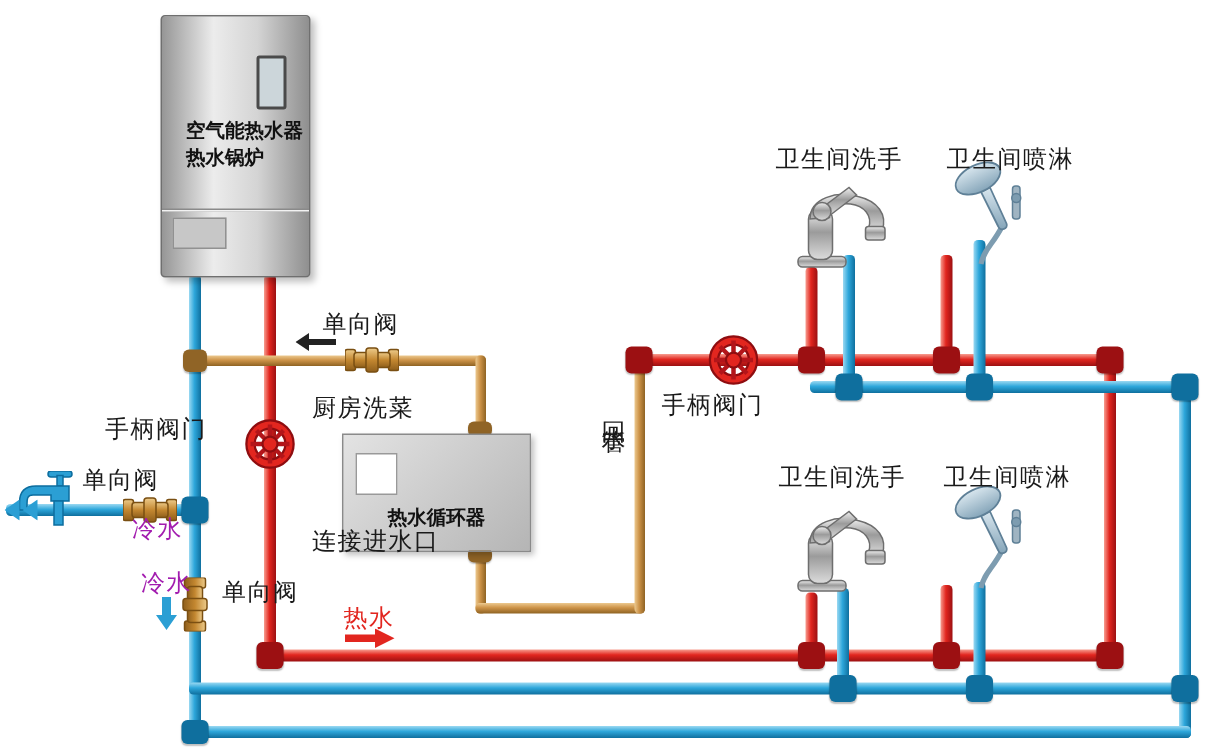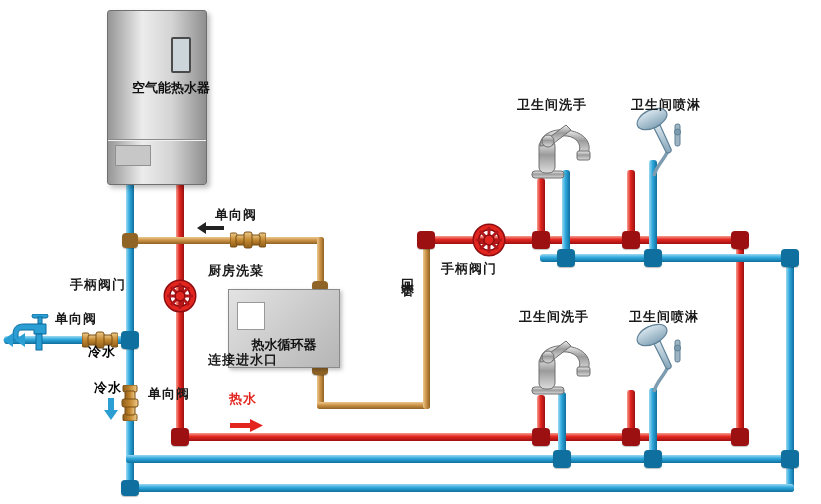--- a/index.html
+++ b/index.html
@@ -10,31 +10,31 @@
   .ph.cold{height:8px;background:linear-gradient(180deg,#9bd9f2 0%,#2ea7db 45%,#0f6f9e 100%)}
   .pv.cold{width:8px;background:linear-gradient(90deg,#9bd9f2 0%,#2ea7db 45%,#0f6f9e 100%)}
   .ph.hot{height:8px;background:linear-gradient(180deg,#f79d90 0%,#e2261f 45%,#9c1012 100%)}
   .pv.hot{width:8px;background:linear-gradient(90deg,#f79d90 0%,#e2261f 45%,#9c1012 100%)}
   .ph.ret{height:7px;background:linear-gradient(180deg,#ecc98f 0%,#cd9348 45%,#8f6323 100%)}
   .pv.ret{width:7px;background:linear-gradient(90deg,#ecc98f 0%,#cd9348 45%,#8f6323 100%)}
   .joint{position:absolute;border-radius:4px;box-shadow:0 1px 1px rgba(0,0,0,.25)}
   .joint.cold{background:#0f6f9e}
   .joint.hot{background:#9c1012}
   .joint.ret{background:#906426}
-  .lbl{position:absolute;font-size:13px;font-weight:bold;color:#1a1a1a;white-space:nowrap;letter-spacing:1px}
-  .lbl.cold{color:#000000}
+  .lbl{position:absolute;font-size:16px;font-weight:normal;color:#1a1a1a;white-space:nowrap;letter-spacing:1px}
+  .lbl.cold{color:#a21caf}
   .lbl.hot{color:#e2261f}
   .lbl.vert{writing-mode:vertical-rl;text-orientation:upright;letter-spacing:3px}
   .boiler{position:absolute;left:107px;top:10px;width:100px;height:175px;border:1px solid #6f6f6f;border-radius:3px;
     background:linear-gradient(90deg,#969696 0%,#ececec 35%,#d4d4d4 65%,#8f8f8f 100%);box-shadow:3px 3px 5px rgba(0,0,0,.25)}
   .boiler-display{position:absolute;left:63px;top:26px;width:20px;height:36px;background:#ccd6da;border:2px solid#4a4a4a;border-radius:2px}
-  .boiler-title{position:absolute;top:68px;left:4px;width:100%;text-align:right;font-weight:bold;font-size:13px;line-height:18px;color:#111}
+  .boiler-title{position:absolute;top:68px;left:16px;width:100%;text-align:left;font-weight:bold;font-size:13px;line-height:18px;color:#111}
   .boiler-groove{position:absolute;left:0;top:128px;width:100%;height:2px;background:#8a8a8a;border-bottom:1px solid #f2f2f2}
   .boiler-plate{position:absolute;left:7px;top:134px;width:36px;height:21px;background:#c7c7c7;border:1px solid #919191}
-  .circulator{position:absolute;left:228px;top:289px;width:112px;height:79px;border:1px solid #8a8a8a;
+  .circulator{position:absolute;left:228px;top:289px;width:126px;height:79px;border:1px solid #8a8a8a;
     background:linear-gradient(135deg,#e3e3e3 0%,#b5b5b5 100%);box-shadow:2px 2px 4px rgba(0,0,0,.25)}
   .circ-window{position:absolute;left:8px;top:12px;width:28px;height:28px;background:#fff;border:1px solid #999}
   .circ-title{position:absolute;left:0;top:46px;width:100%;text-align:center;font-weight:bold;font-size:13px;color:#111}
 </style>
 </head>
 <body>
 
 <div class="canvas">
 
   <svg width="0" height="0" style="position:absolute">
@@ -137,20 +137,21 @@
   <div class="joint hot" style="left:532px;top:428px;width:18px;height:18px"></div>
   <div class="joint hot" style="left:622px;top:428px;width:18px;height:18px"></div>
   <div class="joint hot" style="left:731px;top:428px;width:18px;height:18px"></div>
   <div class="joint ret" style="left:312px;top:281px;width:16px;height:10px"></div>
   <div class="joint ret" style="left:312px;top:365px;width:16px;height:10px"></div>
 
   <div class="boiler">
     <div class="boiler-display"></div>
     <div class="boiler-title">
       <div>空气能热水器</div>
+      <div>热水锅炉</div>
     </div>
     <div class="boiler-groove"></div>
     <div class="boiler-plate"></div>
   </div>
 
   <div class="circulator">
     <div class="circ-window"></div>
     <div class="circ-title">热水循环器</div>
   </div>
 
@@ -203,19 +204,19 @@
   <div class="lbl" style="left:55px;top:310px">单向阀</div>
   <div class="lbl" style="left:70px;top:276px">手柄阀门</div>
   <div class="lbl cold" style="left:88px;top:343px">冷水</div>
   <div class="lbl cold" style="left:94px;top:379px">冷水</div>
   <div class="lbl" style="left:148px;top:385px">单向阀</div>
   <div class="lbl" style="left:215px;top:206px">单向阀</div>
   <div class="lbl" style="left:208px;top:262px">厨房洗菜</div>
   <div class="lbl" style="left:208px;top:351px">连接进水口</div>
   <div class="lbl" style="left:441px;top:260px">手柄阀门</div>
   <div class="lbl vert" style="left:398px;top:268px">回水管</div>
-  <div class="lbl hot" style="left:229px;top:390px">热水</div>
+  <div class="lbl hot" style="left:229px;top:402px">热水</div>
   <div class="lbl" style="left:517px;top:96px">卫生间洗手</div>
   <div class="lbl" style="left:631px;top:96px">卫生间喷淋</div>
   <div class="lbl" style="left:519px;top:308px">卫生间洗手</div>
   <div class="lbl" style="left:629px;top:308px">卫生间喷淋</div>
 
 </div>
 
 </body></html>

